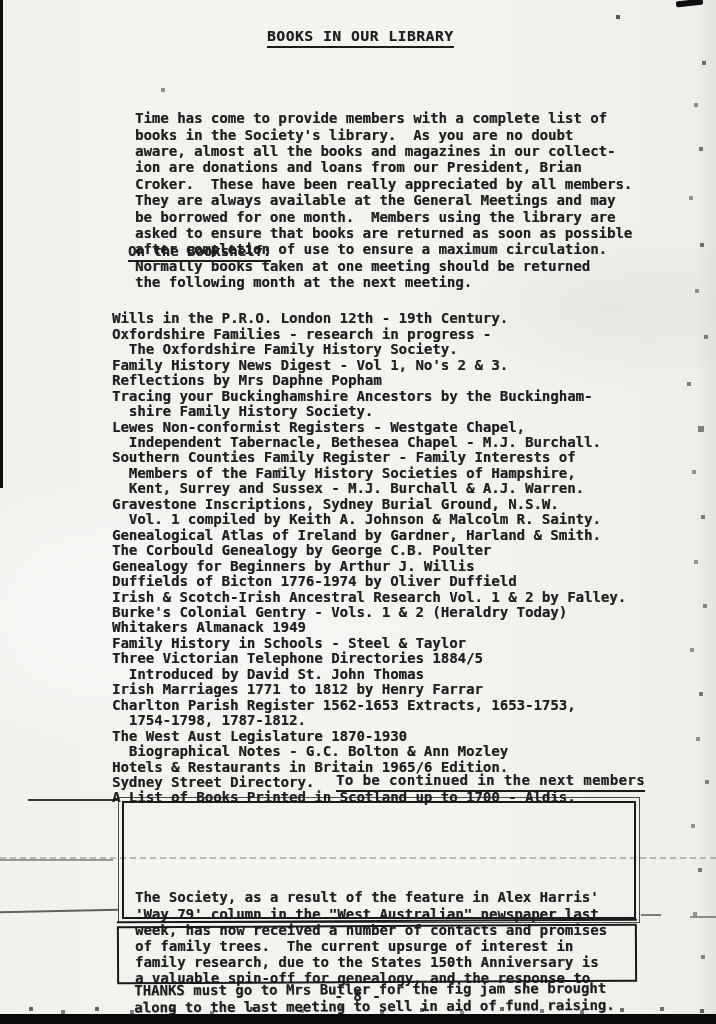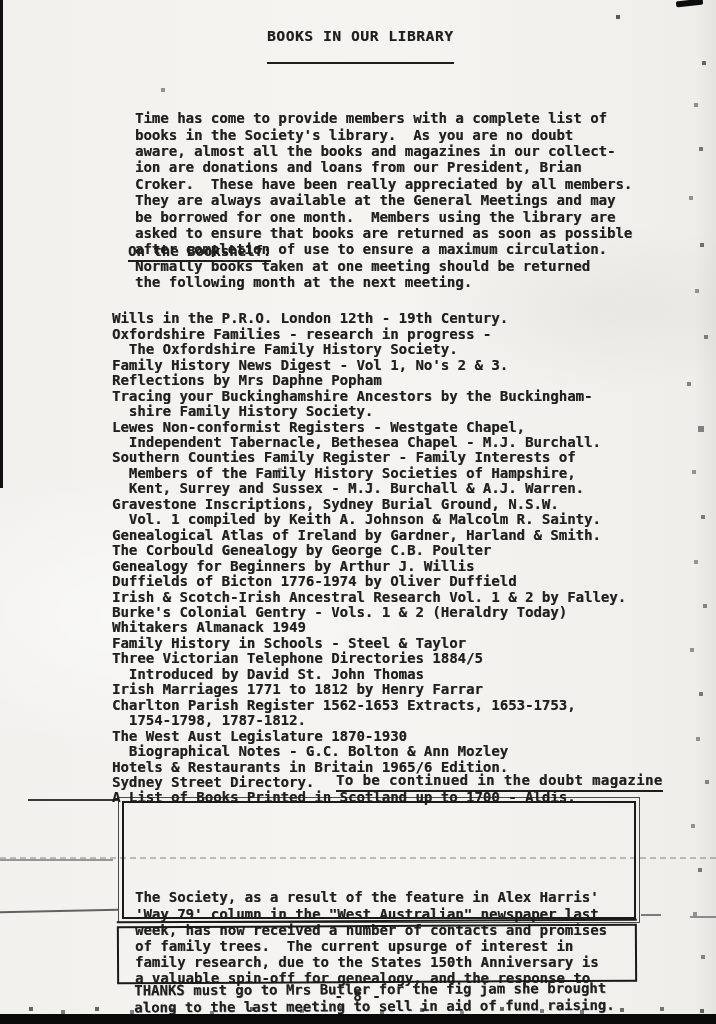--- a/index.html
+++ b/index.html
@@ -20,21 +20,21 @@
     font-size:14px;
     color:#1f1f1f;
     text-shadow:0.4px 0.4px 0.5px rgba(25,25,25,0.55);
     white-space:pre;
   }
   .line{white-space:pre;}
   .doc-title{
     top:28px;left:267px;
     font-size:14.5px;letter-spacing:0.6px;
     border-bottom:2px solid #1d1d1d;
-    padding-bottom:18px;
+    padding-bottom:2px;
   }
   .intro{top:61px;left:135px;line-height:16.4px;}
   .shelf-head{
     top:243px;left:128px;
     border-bottom:2px solid #1d1d1d;padding-bottom:1px;
   }
   .shelf-list{top:265px;left:112px;line-height:15.45px;}
   .continued{
     top:772px;left:336px;letter-spacing:0.4px;
     border-bottom:2px solid #1d1d1d;padding-bottom:2px;
@@ -136,21 +136,21 @@
   <div class="tw intro">
     
   <div class="line">Time has come to provide members with a complete list of</div><div class="line">books in the Society's library.  As you are no doubt</div><div class="line">aware, almost all the books and magazines in our collect-</div><div class="line">ion are donations and loans from our President, Brian</div><div class="line">Croker.  These have been really appreciated by all members.</div><div class="line">They are always available at the General Meetings and may</div><div class="line">be borrowed for one month.  Members using the library are</div><div class="line">asked to ensure that books are returned as soon as possible</div><div class="line">after completion of use to ensure a maximum circulation.</div><div class="line">Normally books taken at one meeting should be returned</div><div class="line">the following month at the next meeting.</div></div>
 
   <div class="tw shelf-head">On the Bookshelf:</div>
 
   <div class="tw shelf-list">
     
   <div class="line">Wills in the P.R.O. London 12th - 19th Century.</div><div class="line">Oxfordshire Families - research in progress -</div><div class="line">  The Oxfordshire Family History Society.</div><div class="line">Family History News Digest - Vol 1, No's 2 &amp; 3.</div><div class="line">Reflections by Mrs Daphne Popham</div><div class="line">Tracing your Buckinghamshire Ancestors by the Buckingham-</div><div class="line">  shire Family History Society.</div><div class="line">Lewes Non-conformist Registers - Westgate Chapel,</div><div class="line">  Independent Tabernacle, Bethesea Chapel - M.J. Burchall.</div><div class="line">Southern Counties Family Register - Family Interests of</div><div class="line">  Members of the Family History Societies of Hampshire,</div><div class="line">  Kent, Surrey and Sussex - M.J. Burchall &amp; A.J. Warren.</div><div class="line">Gravestone Inscriptions, Sydney Burial Ground, N.S.W.</div><div class="line">  Vol. 1 compiled by Keith A. Johnson &amp; Malcolm R. Sainty.</div><div class="line">Genealogical Atlas of Ireland by Gardner, Harland &amp; Smith.</div><div class="line">The Corbould Genealogy by George C.B. Poulter</div><div class="line">Genealogy for Beginners by Arthur J. Willis</div><div class="line">Duffields of Bicton 1776-1974 by Oliver Duffield</div><div class="line">Irish &amp; Scotch-Irish Ancestral Research Vol. 1 &amp; 2 by Falley.</div><div class="line">Burke's Colonial Gentry - Vols. 1 &amp; 2 (Heraldry Today)</div><div class="line">Whitakers Almanack 1949</div><div class="line">Family History in Schools - Steel &amp; Taylor</div><div class="line">Three Victorian Telephone Directories 1884/5</div><div class="line">  Introduced by David St. John Thomas</div><div class="line">Irish Marriages 1771 to 1812 by Henry Farrar</div><div class="line">Charlton Parish Register 1562-1653 Extracts, 1653-1753,</div><div class="line">  1754-1798, 1787-1812.</div><div class="line">The West Aust Legislature 1870-1930</div><div class="line">  Biographical Notes - G.C. Bolton &amp; Ann Mozley</div><div class="line">Hotels &amp; Restaurants in Britain 1965/6 Edition.</div><div class="line">Sydney Street Directory.</div><div class="line">A List of Books Printed in Scotland up to 1700 - Aldis.</div></div>
 
-  <div class="tw continued">To be continued in the doubt magazine</div>
+  <div class="tw continued">To be continued in the next members</div>
 
   <div class="artline art-top-left"></div>
   <div class="artline art-mid"></div>
   <div class="artline art-mid-left"></div>
 
   <div class="tw note-box1">
     <div>
       
     <div class="line">The Society, as a result of the feature in Alex Harris'</div><div class="line">'Way 79' column in the "West Australian" newspaper last</div><div class="line">week, has now received a number of contacts and promises</div><div class="line">of family trees.  The current upsurge of interest in</div><div class="line">family research, due to the States 150th Anniversary is</div><div class="line">a valuable spin-off for genealogy, and the response to</div></div>
     <div class="line"><span>the </span><span class="u-word">article</span><span> </span><span class="strike">was most heartening.</span><span class="dashes">  ———  ——</span></div>

